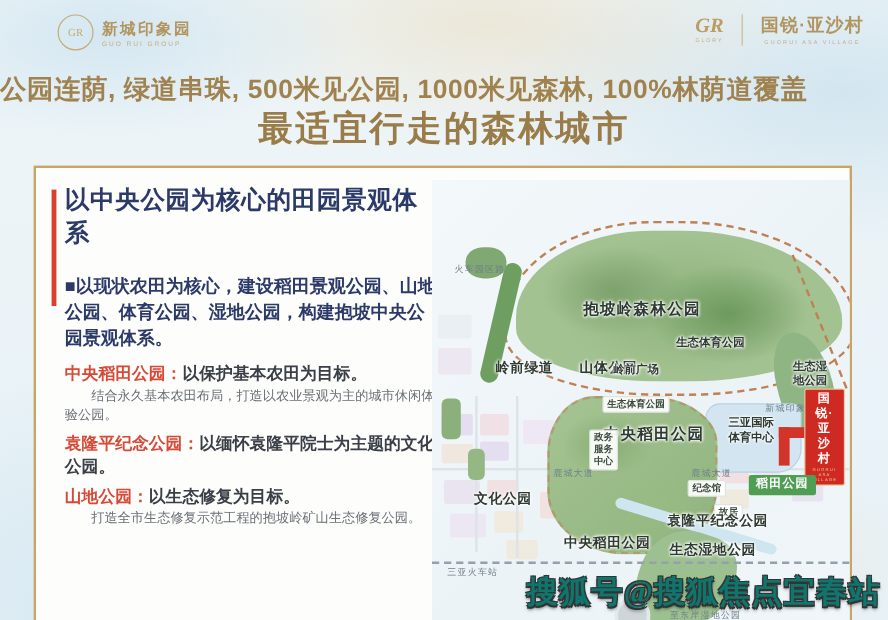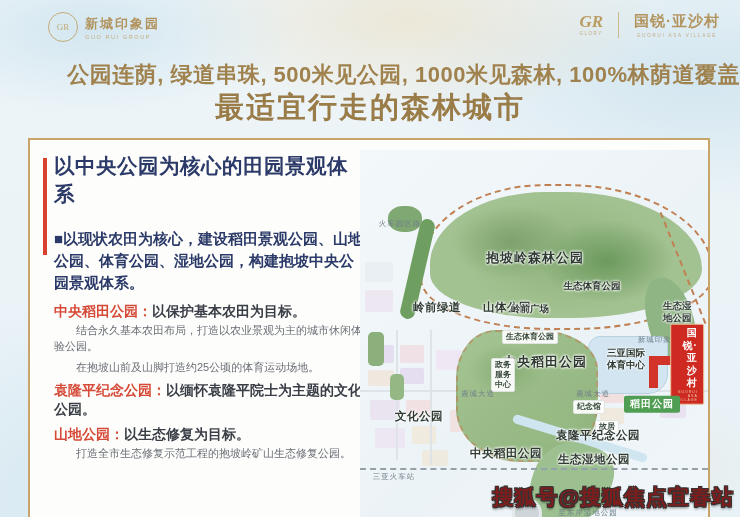--- a/index.html
+++ b/index.html
@@ -25,21 +25,21 @@
   .bl-txt .cn{font-size:13px;font-weight:bold;letter-spacing:2px;color:#b2945f;}
   .bl-txt .en{font-size:5.5px;letter-spacing:1.6px;color:#c3ac80;margin-top:1px;}
   .mono{display:flex;flex-direction:column;align-items:center;line-height:1;}
   .mono .glyph{font-family:"Liberation Serif","DejaVu Serif",serif;font-style:italic;
     font-size:17px;font-weight:bold;color:#bb9c63;}
   .mono .sub{font-size:4.5px;letter-spacing:1.5px;color:#c3ac80;margin-top:2px;}
   .vsep{width:1px;height:26px;background:#cdb98e;margin:0 8px;}
   .br-txt .cn{font-size:15px;font-weight:bold;letter-spacing:1px;color:#b2945f;}
   .br-txt .en{font-size:4.5px;letter-spacing:1.8px;color:#c3ac80;margin-top:2px;text-align:center;}
   
-  .title1{position:absolute;top:60px;left:0;right:0;text-align:right;
+  .title1{position:absolute;top:60px;left:0;right:0;text-align:left;
     font-size:22px;font-weight:bold;color:#a0824f;letter-spacing:.5px;}
   .title2{position:absolute;top:88px;left:0;right:0;text-align:center;
     font-size:29px;font-weight:bold;color:#9a7c48;letter-spacing:2px;}
   
   .card{position:absolute;left:28px;top:138px;width:682px;height:400px;
     background:#fdfdfb;border:2px solid #c9a469;box-sizing:border-box;}
   .accent{position:absolute;left:13px;top:18px;width:4px;height:97px;background:#d8402f;}
   .panel{position:absolute;left:24px;top:12px;width:312px;}
   .p-head{font-size:20.5px;font-weight:bold;color:#2b3a68;letter-spacing:.5px;margin-bottom:8px;}
   .p-intro{font-size:15px;font-weight:bold;color:#2b3a68;line-height:1.45;margin-bottom:9px;margin-top:20px;}
@@ -83,38 +83,38 @@
   .bound-r{left:322px;top:58px;width:0;height:120px;border-left:2px dashed #c08052;
     transform:rotate(-22deg);}
   .rail{left:0;top:318px;width:348px;height:0;border-top:2px dashed #95a1aa;}
   .round{left:152px;top:348px;width:24px;height:24px;border-radius:50%;
     background:#cfd6da;border:3px solid #e4e9ec;}
   .road-v{position:absolute;width:2px;background:#dde3e7;}
   .road-h{position:absolute;height:2px;background:#dde3e7;}
   .bldL1{left:289px;top:206px;width:9px;height:32px;background:#d2342a;}
   .bldL2{left:289px;top:206px;width:24px;height:9px;background:#d2342a;}
   
-  .ml{position:absolute;transform:translate(-50%,-50%);white-space:pre-line;text-align:right;
+  .ml{position:absolute;transform:translate(-50%,-50%);white-space:pre-line;text-align:center;
     color:#2f3a33;font-weight:bold;line-height:1.25;
     text-shadow:0 0 3px #fff,0 0 3px #fff,0 0 2px #fff;}
   .ml.lg{font-size:13px;letter-spacing:1px;}
   .ml.md{font-size:11.5px;letter-spacing:.5px;}
   .ml.sm{font-size:9.5px;}
   .ml.tiny{font-size:7.5px;color:#70808a;font-weight:normal;letter-spacing:1px;text-shadow:none;}
   .ml.boxw{font-size:8px;background:rgba(255,255,255,.92);color:#3a4a3e;
     padding:1px 3px;border-radius:2px;text-shadow:none;border:1px solid #dfe5e2;}
   .ml.boxg{font-size:10px;background:#4f9e53;color:#fff;padding:2px 6px;border-radius:2px;
     text-shadow:none;letter-spacing:1px;}
   .ml.redbox{background:#cf2a22;color:#fff;padding:2px 5px 1px;border-radius:2px;
     text-shadow:none;border:1px solid #e8c9a0;font-size:10px;letter-spacing:1px;}
   .ml.redbox .sub{font-size:3.5px;color:#e8c9a0;letter-spacing:1px;font-weight:normal;}
   
-  .wm{position:absolute;right:6px;bottom:6px;font-size:21px;font-weight:bold;color:#7f1d1d;
+  .wm{position:absolute;right:6px;bottom:6px;font-size:26px;font-weight:bold;color:#0f766e;
     letter-spacing:1px;z-index:50;
-    text-shadow:-1px -1px 0 #333,1px -1px 0 #333,-1px 1px 0 #333,1px 1px 0 #333,0 2px 3px rgba(0,0,0,.6);}
+    text-shadow:-1px -1px 0 #333,1px -1px 0 #333,-1px 1px 0 #333,1px 1px 0 #333,0 2px 3px rgba(0,0,0,.6);font-family:Liberation Serif, serif;}
 </style>
 </head>
 <body>
 
 <div class="hdr">
   <div class="brand brand-left">
     <div class="emblem">GR</div>
     <div class="bl-txt">
       <div class="cn">新城印象园</div>
       <div class="en">GUO RUI GROUP</div>
@@ -141,21 +141,20 @@
 
   <div class="panel">
     <div class="p-head">以中央公园为核心的田园景观体系</div>
     <div class="p-intro">■以现状农田为核心，建设稻田景观公园、山地公园、体育公园、湿地公园，构建抱坡中央公园景观体系。</div>
     <div id="sections">
         <div class="sec">
           <div class="sec-h"><span class="sec-name">中央稻田公园：</span><span class="sec-goal">以保护基本农田为目标。</span></div>
           <div class="sec-detail">结合永久基本农田布局，打造以农业景观为主的城市休闲体验公园。</div>
         </div>
         <div class="sec">
-          <div class="sec-detail">在抱坡山前及山脚打造约25公顷的体育运动场地。</div>
         </div>
         <div class="sec">
           <div class="sec-h"><span class="sec-name">袁隆平纪念公园：</span><span class="sec-goal">以缅怀袁隆平院士为主题的文化公园。</span></div>
         </div>
         <div class="sec">
           <div class="sec-h"><span class="sec-name">山地公园：</span><span class="sec-goal">以生态修复为目标。</span></div>
           <div class="sec-detail">打造全市生态修复示范工程的抱坡岭矿山生态修复公园。</div>
         </div>
       </div>
   </div>

